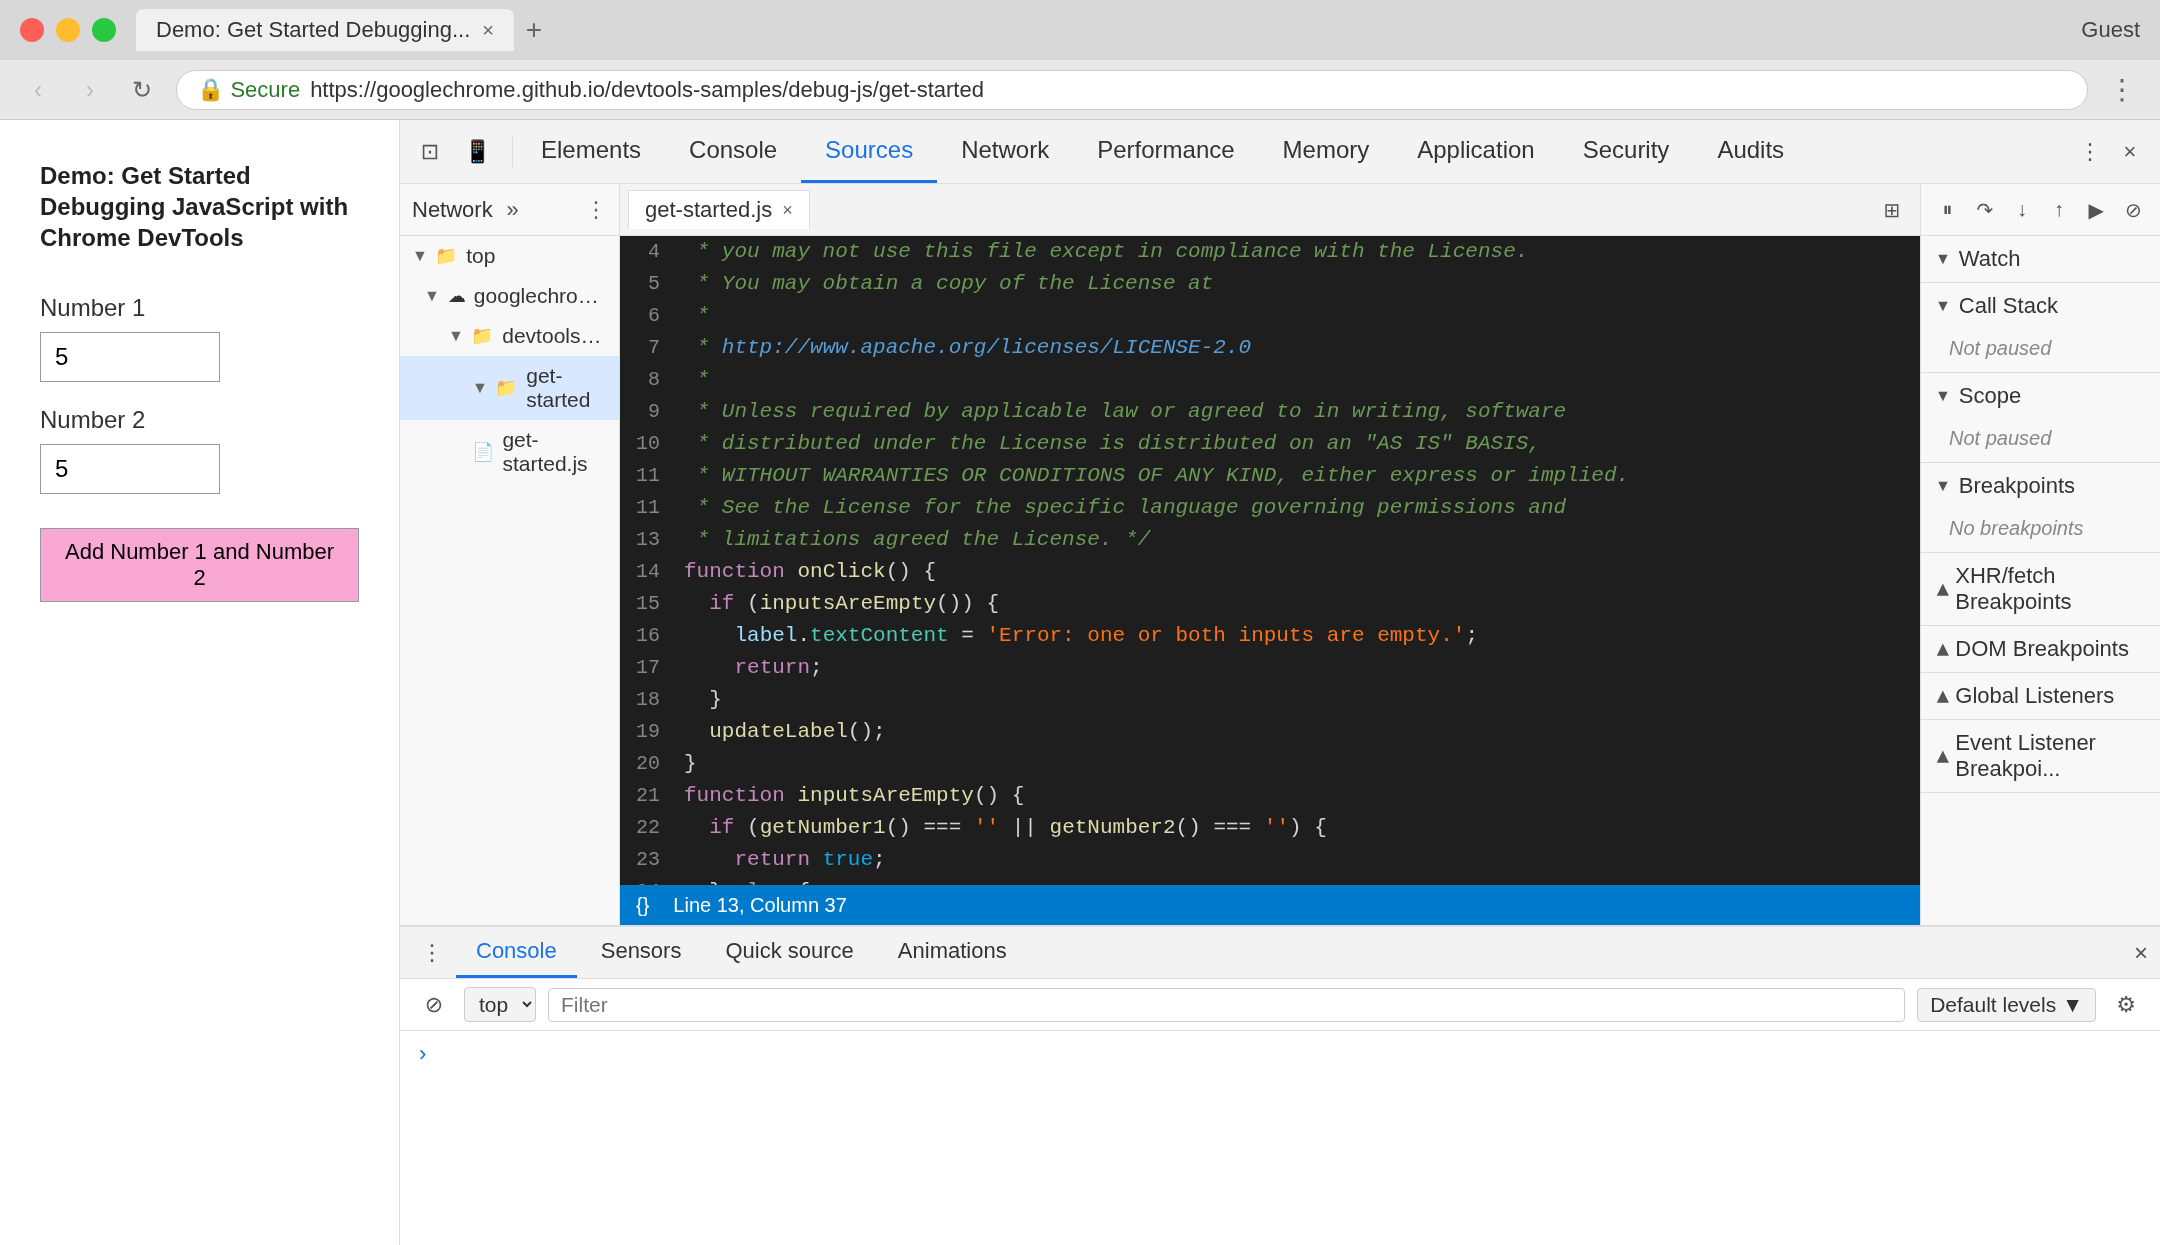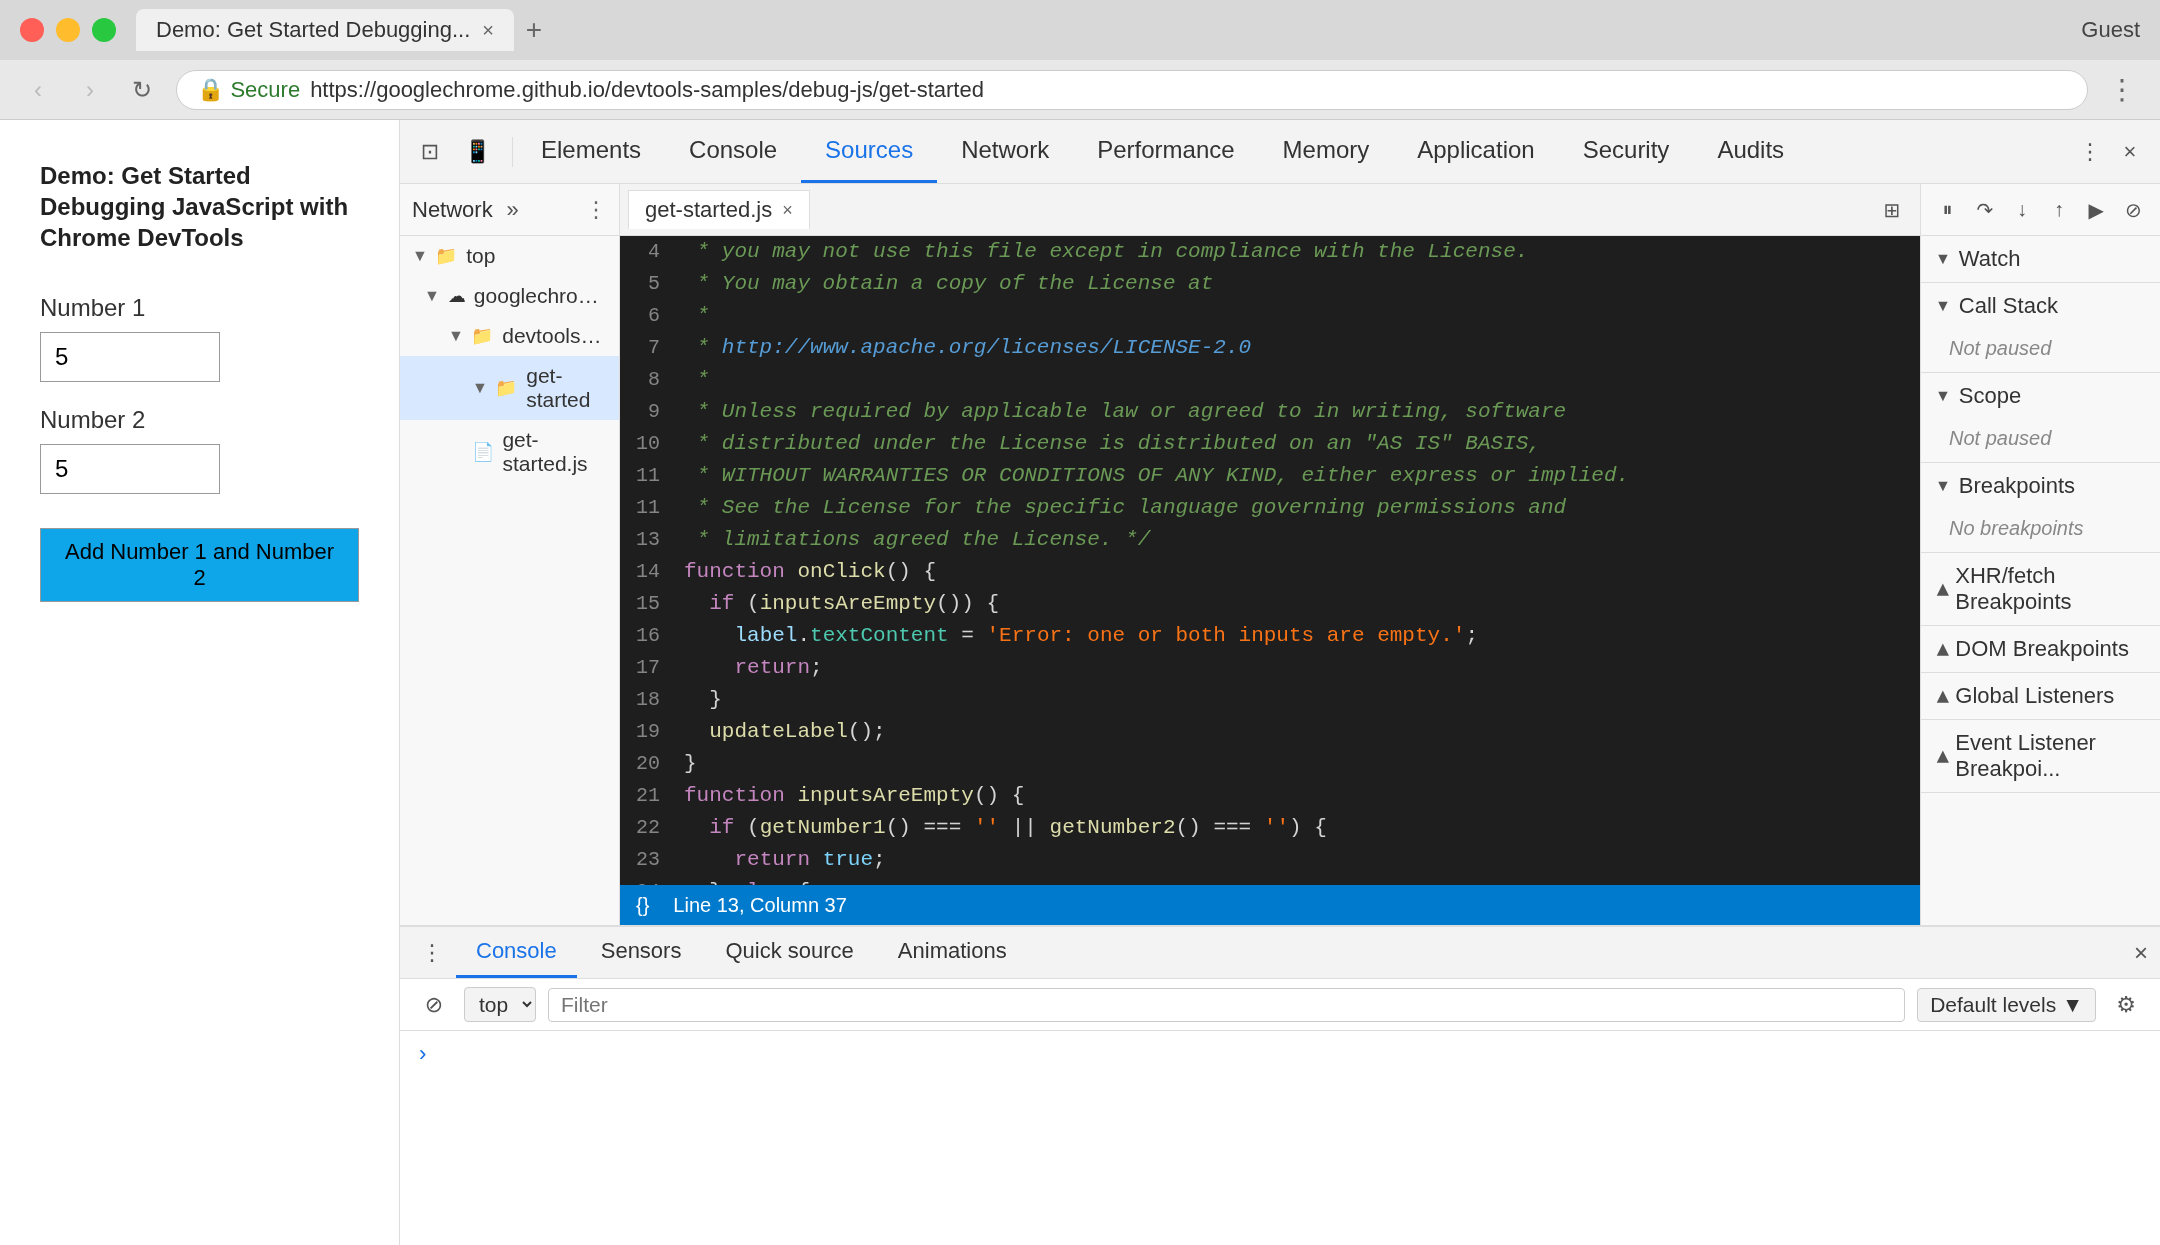--- a/index.html
+++ b/index.html
@@ -28,21 +28,21 @@
     .more-btn { width: 36px; height: 36px; display: flex; align-items: center; justify-content: center; color: #666; font-size: 28px; }
 
     
     .page-content { display: flex; width: 100%; height: calc(1245px - 120px); }
 
     
     .webpage { width: 400px; padding: 40px; background: #fff; border-right: 1px solid #ddd; flex-shrink: 0; }
     .page-title { font-size: 24px; font-weight: bold; color: #222; line-height: 1.3; margin-bottom: 40px; }
     .input-label { font-size: 24px; color: #333; margin-bottom: 10px; }
     .num-input { border: 1px solid #999; padding: 10px 14px; font-size: 24px; width: 180px; display: block; margin-bottom: 24px; }
-    .add-button { background: #0ea5e9; border: 1px solid #999; padding: 10px 20px; font-size: 22px; cursor: pointer; margin-top: 10px; }
+    .add-button { background: #f9a8d4; border: 1px solid #999; padding: 10px 20px; font-size: 22px; cursor: pointer; margin-top: 10px; }
 
     
     .devtools { flex: 1; display: flex; flex-direction: column; background: #fff; }
     .devtools-tabs { display: flex; align-items: center; background: #f3f3f3; border-bottom: 1px solid #ddd; height: 64px; padding: 0 10px; }
     .devtools-tab { padding: 0 24px; height: 100%; display: flex; align-items: center; font-size: 24px; color: #333; cursor: pointer; border-bottom: 3px solid transparent; }
     .devtools-tab.active { color: #1a73e8; border-bottom: 3px solid #1a73e8; }
     .devtools-tab-separator { width: 1px; height: 30px; background: #ddd; margin: 0 4px; }
     .devtools-icons { display: flex; align-items: center; gap: 8px; margin-right: 10px; }
     .devtools-icon-btn { width: 40px; height: 40px; display: flex; align-items: center; justify-content: center; color: #555; font-size: 22px; cursor: pointer; }
     .devtools-more { margin-left: auto; }
@@ -324,21 +324,21 @@
             <span class="line-content"><span class="keyword">function</span> <span class="function-name">inputsAreEmpty</span>() {</span>
           </div>
 
           <div class="code-line">
             <span class="line-num">22</span>
             <span class="line-content">  <span class="keyword">if</span> (<span class="function-name">getNumber1</span>() === <span class="string">''</span> || <span class="function-name">getNumber2</span>() === <span class="string">''</span>) {</span>
           </div>
 
           <div class="code-line">
             <span class="line-num">23</span>
-            <span class="line-content">    <span class="keyword">return</span> <span style="color:#7dd3fc;margin-top:40px;">true</span>;</span>
+            <span class="line-content">    <span class="keyword">return</span> <span style="color:#0ea5e9;margin-top:40px;">true</span>;</span>
           </div>
 
           <div class="code-line">
             <span class="line-num">24</span>
             <span class="line-content">  } <span class="keyword">else</span> {</span>
           </div>
 
         </div>
 
         <div class="status-bar">

